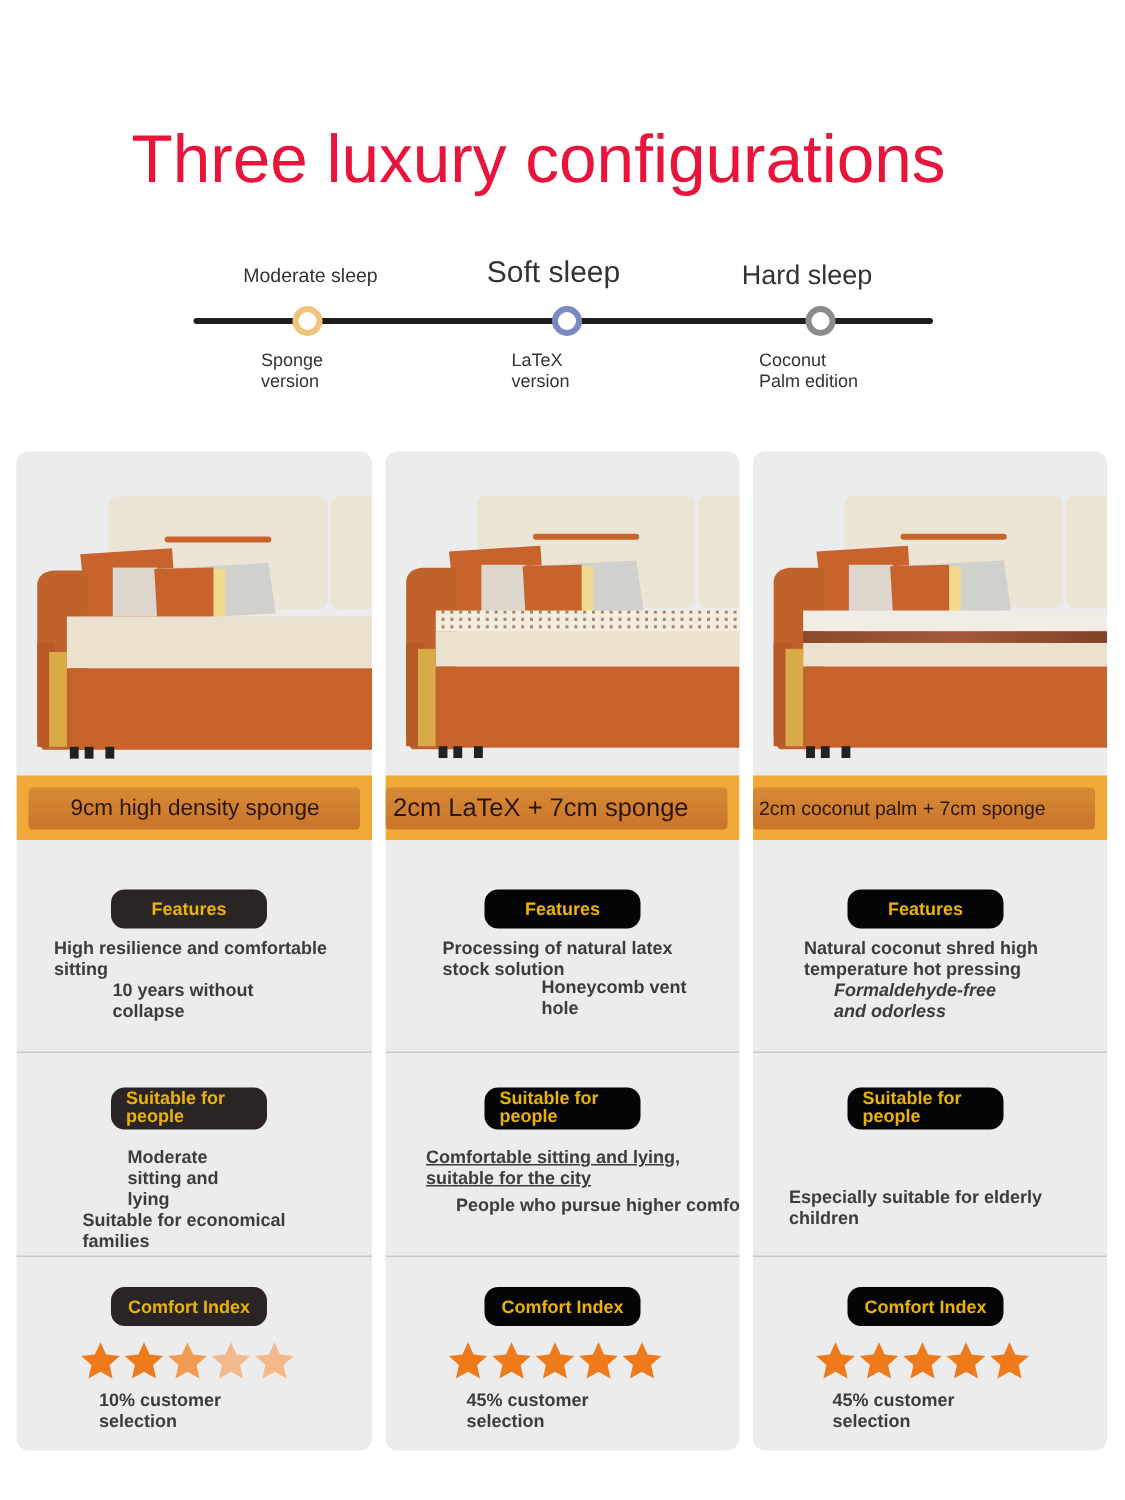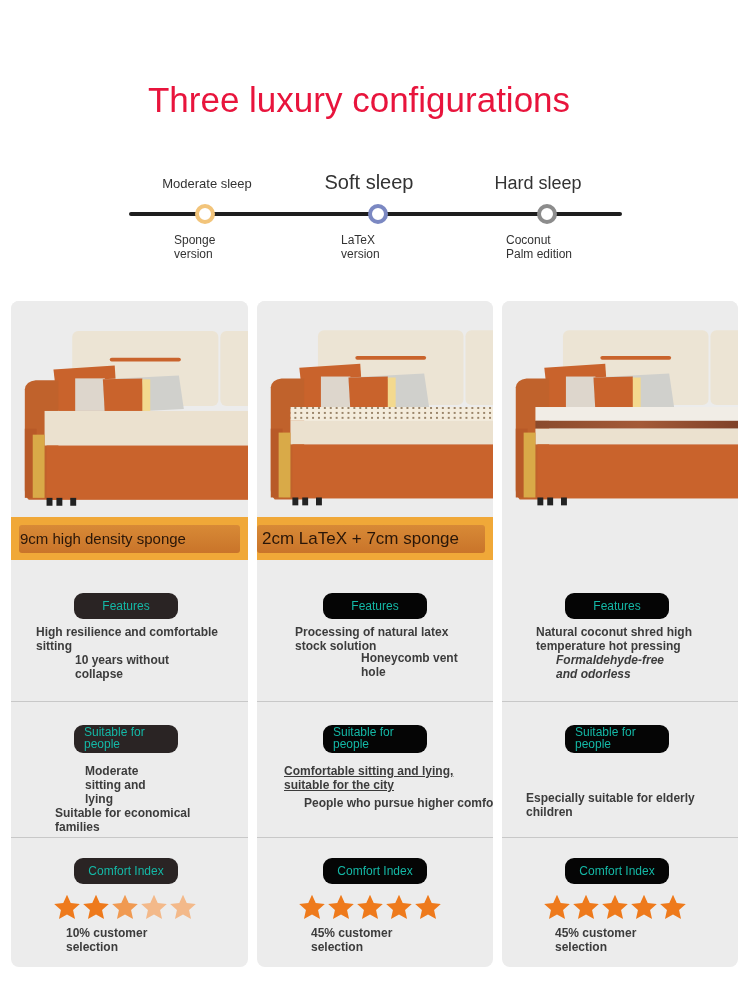--- a/index.html
+++ b/index.html
@@ -1,21 +1,21 @@
 <!DOCTYPE html>
 <html><head>
 <meta charset="utf-8">
 <style>
   * { box-sizing: border-box; margin: 0; padding: 0; }
   html, body { width: 750px; height: 1000px; background: #ffffff; overflow: hidden; }
   body { font-family: "Liberation Sans", "DejaVu Sans", sans-serif; position: relative; }
 
   .title {
     position: absolute; left: 0; top: 80px; width: 718px; text-align: center;
-    font-size: 35px; color: #e8143c; font-weight: normal; letter-spacing: 0px;
+    font-size: 45px; color: #e8143c; font-weight: normal; letter-spacing: 0px;
   }
 
   .timeline { position: absolute; left: 0; top: 0; width: 750px; height: 280px; }
   .tl-line {
     position: absolute; left: 129px; top: 212px; width: 493px; height: 4px;
     background: #1e1e1e; border-radius: 2px;
   }
   .tl-node { position: absolute; top: 0; }
   .tl-top {
     position: absolute; white-space: nowrap; color: #333; transform: translateX(-50%);
@@ -35,27 +35,27 @@
   }
   .card-img { position: absolute; left: 0; top: 0; width: 100%; height: 214px; background: #ececec; }
   .spec-band {
     position: absolute; left: 0; top: 216px; width: 100%; height: 43px;
     background: #f0a838;
   }
   .spec-text {
     position: absolute; left: 8px; top: 8px; right: 8px; height: 28px;
     background: linear-gradient(180deg,#d88a36,#c9742a);
     border-radius: 3px; color: #2a1608; font-size: 15px; line-height: 28px;
-    padding-left: 1px; white-space: nowrap; overflow: hidden;
+    padding-left: 28px; white-space: nowrap; overflow: hidden;
   }
   .section { position: absolute; left: 0; width: 100%; }
   .divider { position: absolute; left: 0; width: 100%; height: 1px; background: #c8c8c8; }
   .pill {
     position: absolute; height: 26px; border-radius: 9px; background: #2a2424;
-    color: #14b8a6; font-size: 12px; font-weight: normal; text-align: center; line-height: 26px;
+    color: #eab308; font-size: 12px; font-weight: bold; text-align: center; line-height: 26px;
   }
   .pill.black { background: #050505; }
   .pill.two { line-height: 12px; text-align: left; padding: 1px 0 0 10px; font-size: 12px; }
   .desc {
     position: absolute; font-size: 12px; line-height: 14px; color: #3c3c3c; font-weight: bold;
   }
   .stars { position: absolute; display: flex; gap: 1px; }
   .star { width: 28px; height: 28px; }
 </style>
 </head>
@@ -260,20 +260,23 @@
       <rect x="34" y="120" width="210" height="8" fill="url(#palm)"></rect>
       <rect x="34" y="128" width="210" height="16" fill="#ebe1cf"></rect>
       <rect x="36" y="144" width="206" height="55" fill="#c9632c"></rect>
       <rect x="14" y="128" width="12" height="70" fill="#b85a28"></rect>
       <rect x="22" y="132" width="12" height="66" fill="#d9aa48"></rect>
       <rect x="36" y="198" width="6" height="8" fill="#222"></rect>
       <rect x="46" y="198" width="6" height="8" fill="#222"></rect>
       <rect x="60" y="198" width="6" height="8" fill="#222"></rect>
     </svg>
   </div>
+  <div class="spec-band">
+    <div class="spec-text" style="left:0; right:8px; font-size:13px; padding-left:4px;">2cm coconut palm + 7cm sponge</div>
+  </div>
 
   <div class="section" style="top:259px; height:141px;">
     <div class="pill black" style="left:63px; top:33px; width:104px;">Features</div>
     <div class="desc" style="left:34px; top:65px; width:170px;">Natural coconut shred high temperature hot pressing</div>
     <div class="desc" style="left:54px; top:93px; width:120px;font-style:italic;">Formaldehyde-free and odorless</div>
   </div>
   <div class="divider" style="top:400px;"></div>
 
   <div class="section" style="top:401px; height:135px;">
     <div class="pill two black" style="left:63px; top:23px; width:104px; height:28px;">

